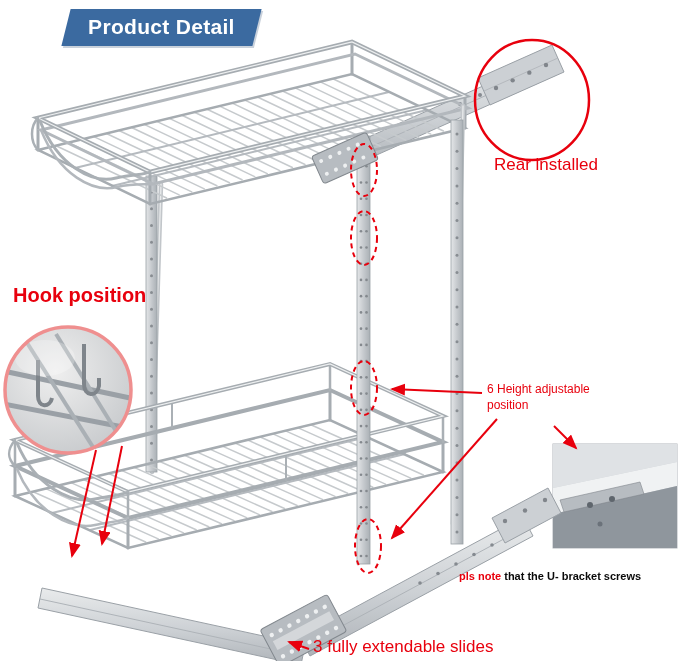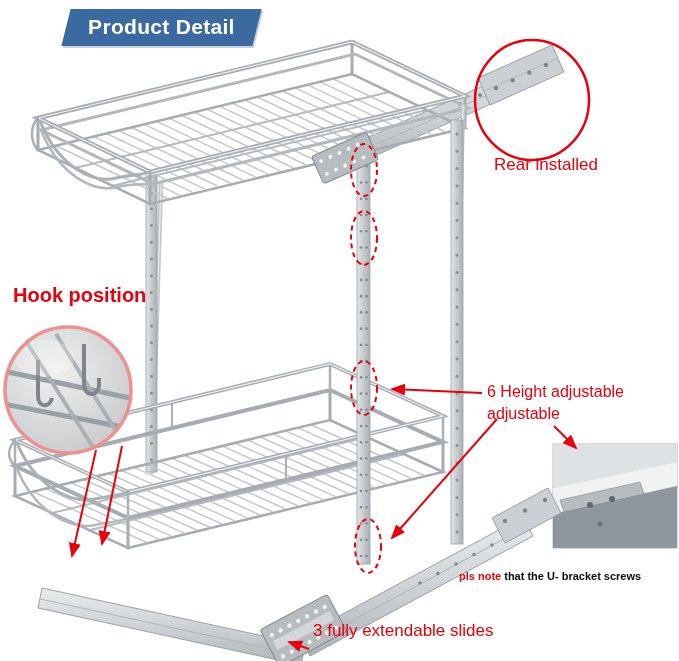--- a/index.html
+++ b/index.html
@@ -19,22 +19,22 @@
     box-shadow:2px 2px 0 rgba(40,70,110,0.25);
   }
   .banner-text{
     display:inline-block;transform:skewX(14deg);
     color:var(--banner-text);font-size:21px;font-weight:bold;letter-spacing:0.3px;
     white-space:nowrap;
   }
   .lbl{position:absolute;color:var(--accent);white-space:nowrap;}
   .lbl.rear{left:494px;top:155px;font-size:17px;font-weight:500;}
   .lbl.hook{left:13px;top:265px;font-size:20px;font-weight:700;margin-top:19px;}
-  .lbl.height{left:487px;top:381px;font-size:16px;font-weight:500;line-height:1.35;}
-  .lbl.slides{left:313px;top:621px;font-size:17px;font-weight:500;}
+  .lbl.height{left:487px;top:381px;font-size:12px;font-weight:500;line-height:1.35;}
+  .lbl.slides{left:313px;top:637px;font-size:17px;font-weight:500;}
   .note{
     position:absolute;left:459px;top:567px;width:220px;
     font-size:11px;font-weight:bold;color:#0a0a0a;line-height:1.75;
   }
   .note-red{color:var(--accent);}
   
   .red-stroke{stroke:var(--accent);fill:none;}
   .red-fill{fill:var(--accent);}
 </style>
 </head>
@@ -399,21 +399,21 @@
 
   <div class="banner">
     <span class="banner-text">Product Detail</span>
   </div>
 
   <div class="lbl rear">Rear installed</div>
   <div class="lbl hook">Hook position</div>
 
   <div class="lbl height">
     <div>6 Height adjustable</div>
-    <div>adjustable</div>
+    <div>position</div>
   </div>
 
   <div class="note">
     <div><span class="note-red">pls note</span><span> that the U- bracket screws</span></div>
   </div>
 
   <div class="lbl slides">3 fully extendable slides</div>
 </div>
 
 </body></html>

